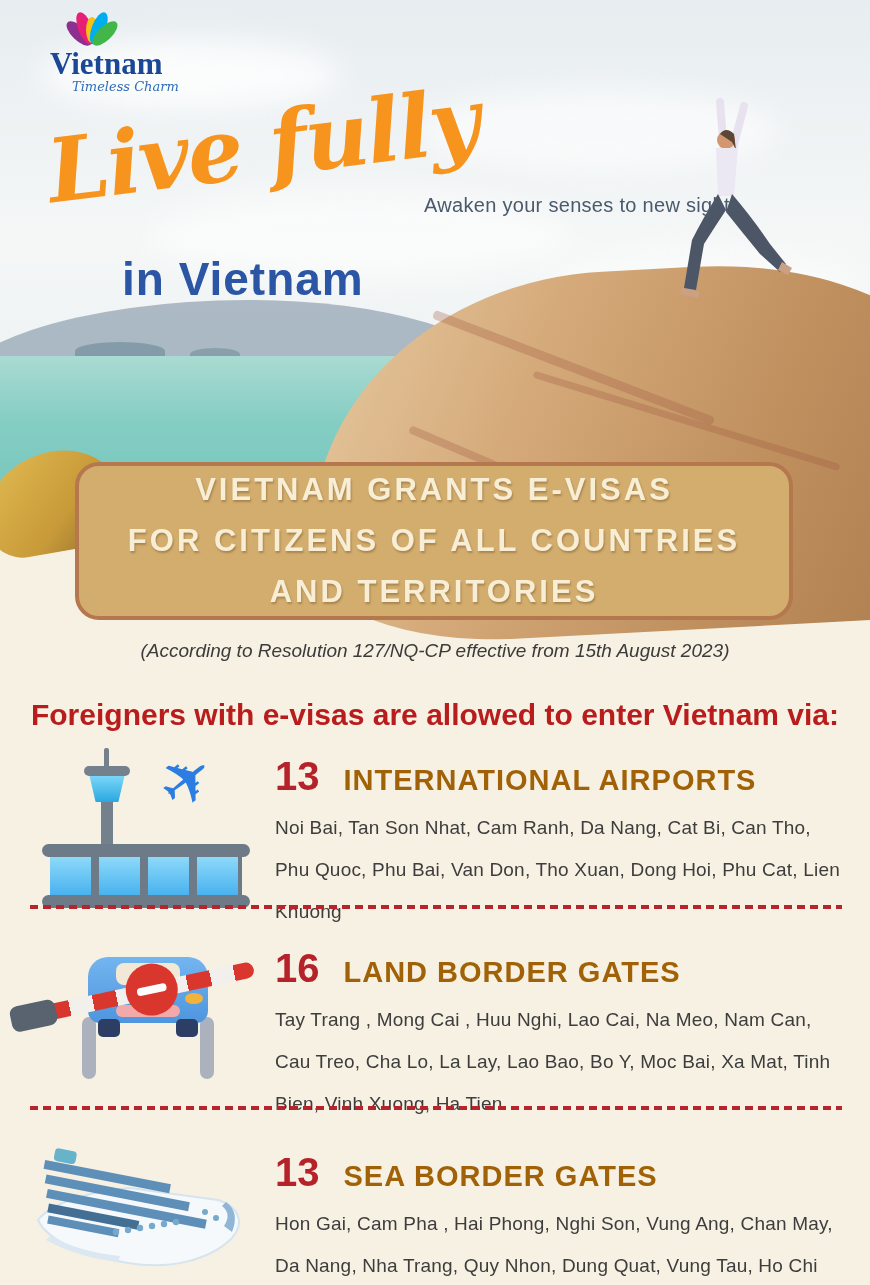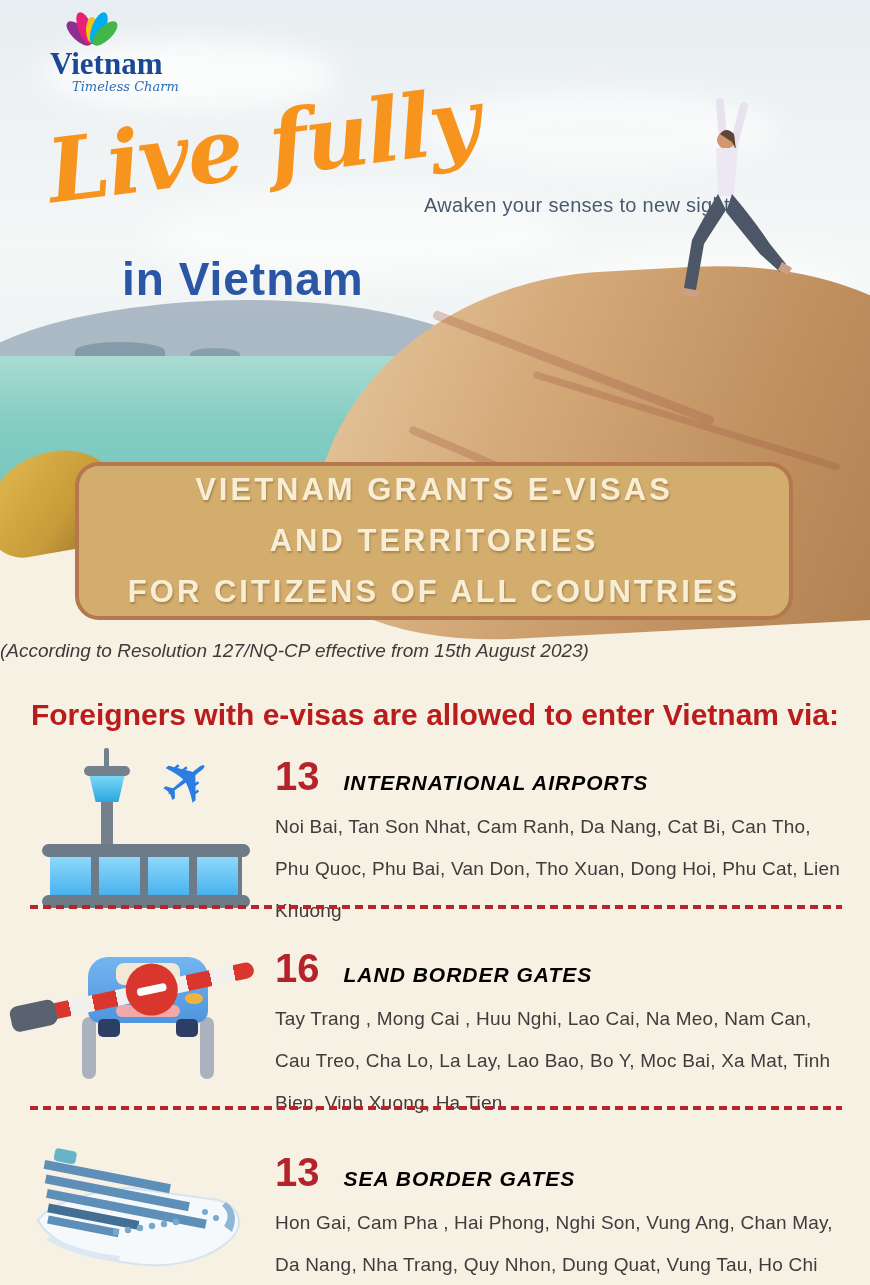--- a/index.html
+++ b/index.html
@@ -47,29 +47,29 @@
   .hero-tagline{position:absolute;left:424px;top:194px;
     font-size:20px;color:#4a5a6c;letter-spacing:.3px;}
   
   .banner{position:absolute;left:75px;top:462px;width:710px;height:150px;
     background:#d2ad6d;border:4px solid #b5774e;border-radius:24px;
     display:flex;flex-direction:column;justify-content:center;align-items:center;
     gap:15px;z-index:3;}
   .banner div{font-size:31px;font-weight:bold;letter-spacing:3px;color:#f8eed6;
     text-shadow:1px 2px 2px rgba(120,85,45,.45);}
   
-  .note{position:absolute;left:0;top:640px;width:870px;
+  .note{position:absolute;left:0;top:640px;width:870px;text-align:center;
     font-size:19px;font-style:italic;color:#3b3b3b;}
   .intro{position:absolute;left:0;top:698px;width:870px;text-align:center;
     font-size:30px;font-weight:bold;color:#b91c1c;}
   
   .section-text{position:absolute;left:275px;width:575px;}
   .sec-head{display:flex;align-items:baseline;gap:24px;}
   .sec-count{font-size:40px;font-weight:bold;color:#b5222a;line-height:1;}
-  .sec-title{font-size:21px;font-weight:bold;color:#000000;letter-spacing:1px;font-style:italic;}
+  .sec-title{font-size:29px;font-weight:bold;color:#a16207;letter-spacing:1px;}
   .sec-list{margin-top:10px;font-size:19px;line-height:42px;color:#3d3d3d;letter-spacing:.2px;}
   .divider{position:absolute;left:30px;width:812px;height:4px;
     background:repeating-linear-gradient(90deg,#b5252b 0 8px,transparent 8px 13px);}
   .d1{top:905px;} .d2{top:1106px;}
   
   .airport-icon{position:absolute;left:42px;top:748px;width:210px;height:160px;}
   .ap-plane{position:absolute;left:118px;top:-4px;font-size:64px;color:#2b7de2;
     transform:rotate(-38deg);font-family:"DejaVu Sans",sans-serif;}
   .ap-antenna{position:absolute;left:62px;top:0;width:5px;height:20px;background:#75808d;border-radius:2px;}
   .ap-roof{position:absolute;left:42px;top:18px;width:46px;height:10px;background:#75808d;border-radius:5px;}
@@ -155,22 +155,22 @@
     <text x="22" y="66" font-family="Liberation Serif, serif" font-size="31" font-weight="bold" fill="#1b4896">Vietnam</text>
     <text x="44" y="83" font-family="DejaVu Serif, serif" font-style="italic" font-size="13" fill="#2f6db5">Timeless Charm</text>
   </svg>
 
   <div class="script-title">Live fully</div>
   <div class="sub-title">in Vietnam</div>
   <div class="hero-tagline">Awaken your senses to new sights</div>
 
   <div class="banner">
     <div>VIETNAM GRANTS E-VISAS</div>
+    <div>FOR CITIZENS OF ALL COUNTRIES</div>
     <div>AND TERRITORIES</div>
-    <div>FOR CITIZENS OF ALL COUNTRIES</div>
   </div>
 
   <div class="note">(According to Resolution 127/NQ-CP effective from 15th August 2023)</div>
   <div class="intro">Foreigners with e-visas are allowed to enter Vietnam via:</div>
 
   <div class="airport-icon">
     <span class="ap-plane">✈</span>
     <div class="ap-antenna"></div>
     <div class="ap-roof"></div>
     <div class="ap-cab"></div>

